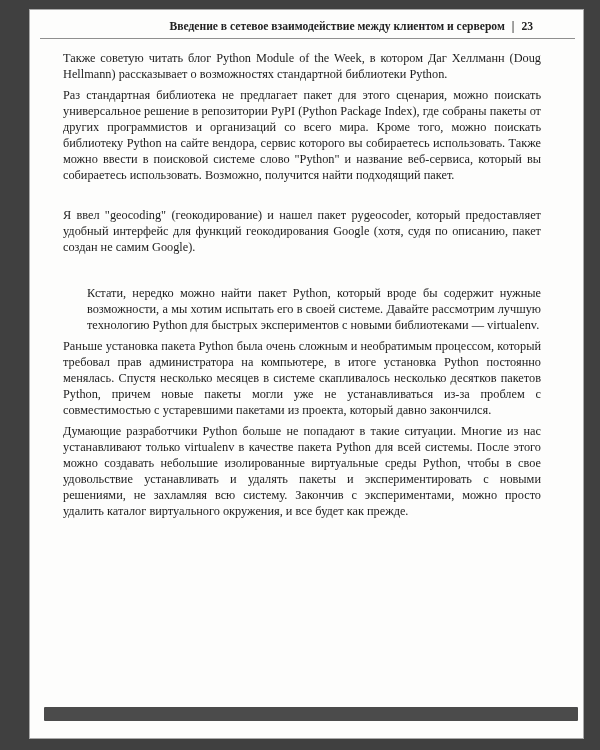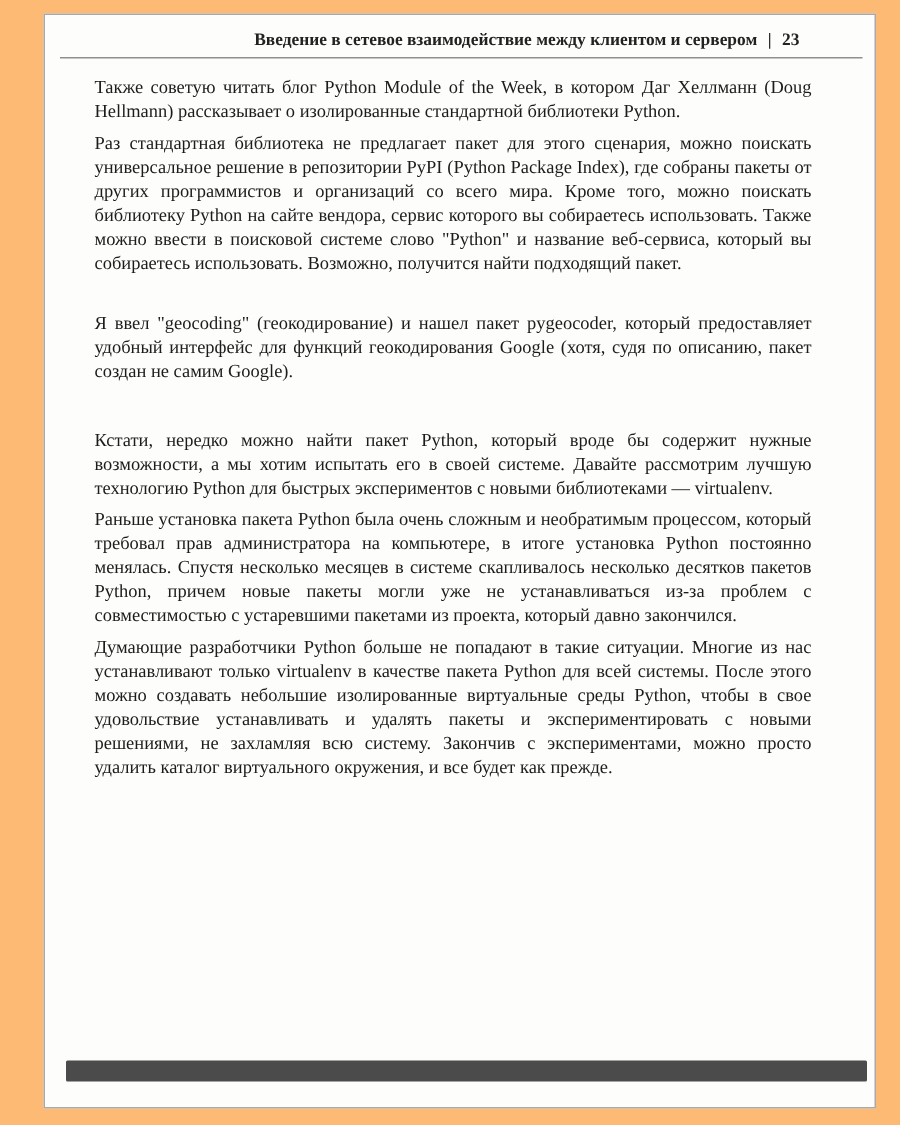--- a/index.html
+++ b/index.html
@@ -5,21 +5,21 @@
   html, body {
     margin: 0;
     padding: 0;
     background: #e9e9e9;
   }
   .page {
     position: relative;
     width: 600px;
     height: 750px;
     margin: 0 auto;
-    background: #fdba74;
+    background: #404040;
     font-family: "Liberation Serif", serif;
     color: #1c1c1c;
     overflow: hidden;
     box-sizing: border-box;
   }
   .frame {
     position: absolute;
     left: 29px;
     top: 9px;
     right: 16px;
@@ -49,21 +49,21 @@
     padding: 12px 42px 0 33px;
     font-size: 12.3px;
     line-height: 1.3;
     text-align: justify;
   }
   .content p {
     margin: 0 0 5px 0;
   }
   .content p.mt-md { margin-top: 18px; }
   .content p.mt-lg { margin-top: 24px; }
-  .content p.mt-xl { margin-top: 30px; }
+  .content p.mt-xl { margin-top: 30px; margin-left: 24px; }
   .code-bar {
     position: absolute;
     left: 14px;
     right: 5px;
     bottom: 17px;
     height: 14px;
     background: #4b4b4b;
     border-radius: 1px;
   }
 </style>
@@ -71,21 +71,21 @@
 <body>
 
 <div class="page">
   <div class="frame">
 
     <div class="header">
       <span class="h-title">Введение в сетевое взаимодействие между клиентом и сервером</span><span class="h-sep">|</span><span class="h-num">23</span>
     </div>
 
     <div class="content">
-      <p>Также советую читать блог Python Module of the Week, в котором Даг Хеллманн (Doug Hellmann) рассказывает о изолированные стандартной библиотеки Python.</p>
+      <p>Также советую читать блог Python Module of the Week, в котором Даг Хеллманн (Doug Hellmann) рассказывает о возможностях стандартной библиотеки Python.</p>
       <p>Раз стандартная библиотека не предлагает пакет для этого сценария, можно поискать универсальное решение в репозитории PyPI (Python Package Index), где собраны пакеты от других программистов и организаций со всего мира. Кроме того, можно поискать библиотеку Python на сайте вендора, сервис которого вы собираетесь использовать. Также можно ввести в поисковой системе слово "Python" и название веб-сервиса, который вы собираетесь использовать. Возможно, получится найти подходящий пакет.</p>
       <p class="mt-lg">Я ввел "geocoding" (геокодирование) и нашел пакет pygeocoder, который предоставляет удобный интерфейс для функций геокодирования Google (хотя, судя по описанию, пакет создан не самим Google).</p>
       <p class="mt-xl">Кстати, нередко можно найти пакет Python, который вроде бы содержит нужные возможности, а мы хотим испытать его в своей системе. Давайте рассмотрим лучшую технологию Python для быстрых экспериментов с новыми библиотеками — virtualenv.</p>
       <p>Раньше установка пакета Python была очень сложным и необратимым процессом, который требовал прав администратора на компьютере, в итоге установка Python постоянно менялась. Спустя несколько месяцев в системе скапливалось несколько десятков пакетов Python, причем новые пакеты могли уже не устанавливаться из-за проблем с совместимостью с устаревшими пакетами из проекта, который давно закончился.</p>
       <p>Думающие разработчики Python больше не попадают в такие ситуации. Многие из нас устанавливают только virtualenv в качестве пакета Python для всей системы. После этого можно создавать небольшие изолированные виртуальные среды Python, чтобы в свое удовольствие устанавливать и удалять пакеты и экспериментировать с новыми решениями, не захламляя всю систему. Закончив с экспериментами, можно просто удалить каталог виртуального окружения, и все будет как прежде.</p>
     </div>
 
     <div class="code-bar"></div>
 
   </div>

